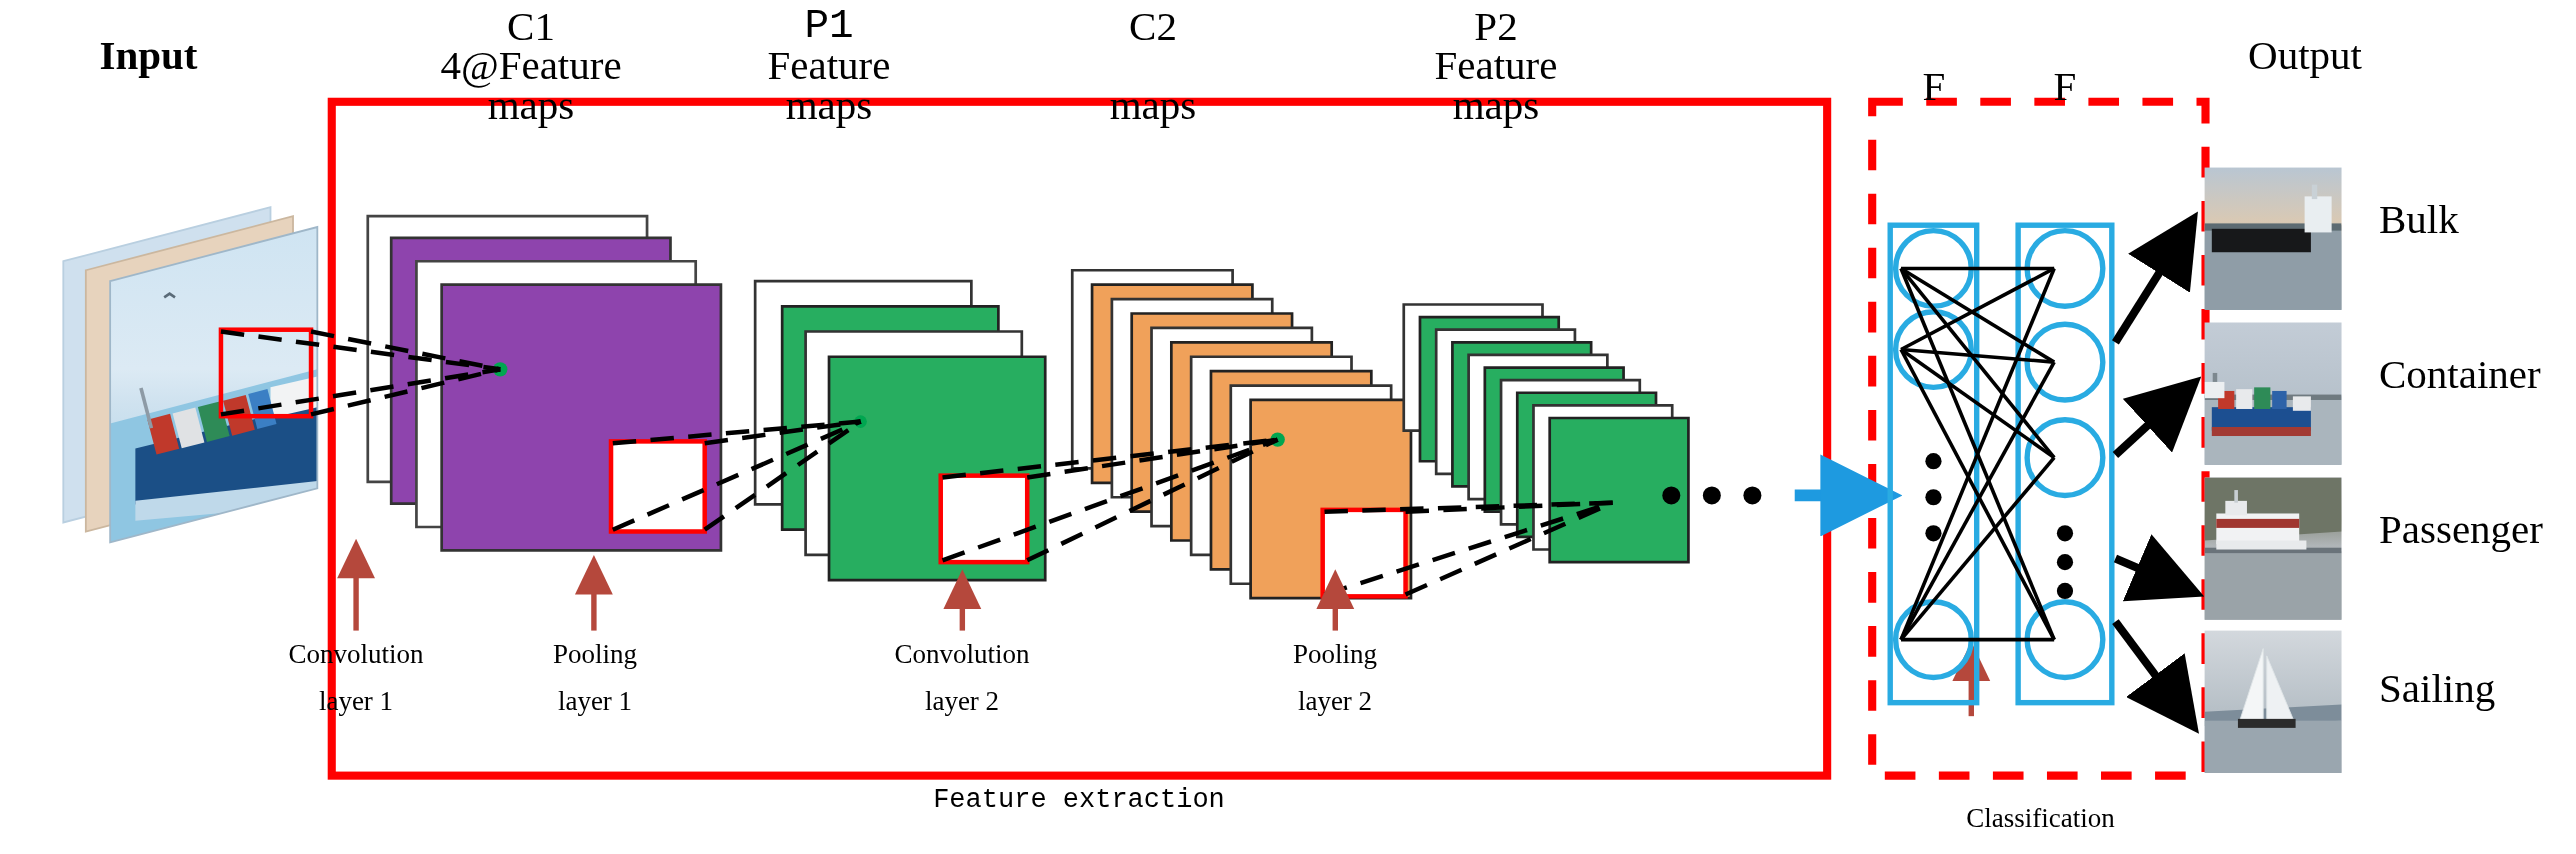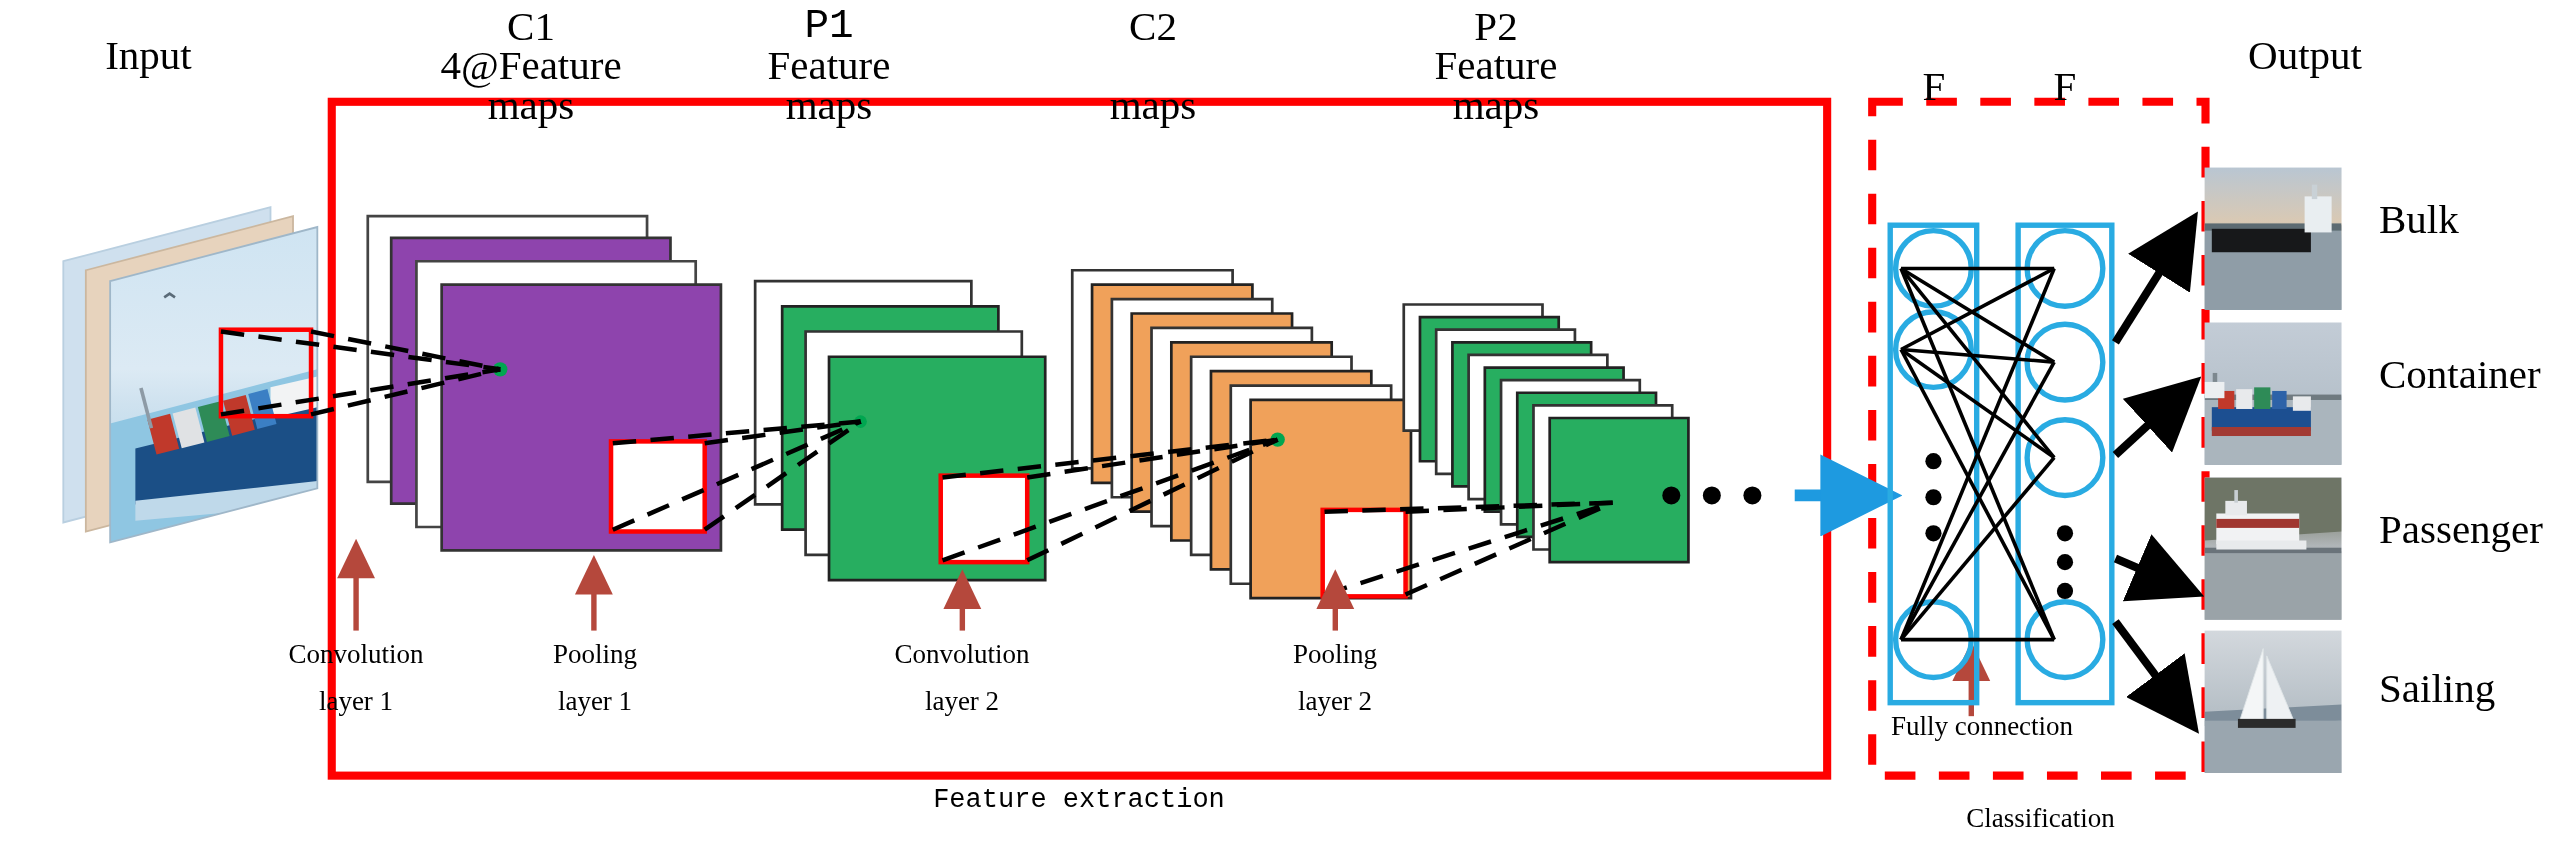--- a/index.html
+++ b/index.html
@@ -312,21 +312,21 @@
     <g clip-path="url(#clipS)">
       <polygon points="2447,790 2599,782 2599,800 2447,806" fill="#7d8d9a"></polygon>
       <rect x="2447" y="800" width="152" height="58" fill="#9aa6af"></rect>
       <path d="M2512,720 L2512,800 L2486,800 Z" fill="#f4f6f7" stroke="#dfe4e7" stroke-width="1"></path>
       <path d="M2516,728 L2546,800 L2516,800 Z" fill="#eef1f3" stroke="#dfe4e7" stroke-width="1"></path>
       <rect x="2484" y="798" width="64" height="10" fill="#2b2b2b"></rect>
     </g>
   </g>
 </svg>
 
-<div class="lbl hdr" style="left:36px;top:34px;width:225px;">Input</div>
+<div class="lbl hdr" style="left:36px;top:34px;width:225px;font-weight:bold;">Input</div>
 
 <div class="lbl hdr" style="left:414px;top:4.5px;width:234px;">C1</div>
 <div class="lbl hdr" style="left:396px;top:44px;width:270px;">4@Feature</div>
 <div class="lbl hdr" style="left:414px;top:84px;width:234px;">maps</div>
 
 <div class="lbl hdr" style="left:712px;top:4.5px;width:234px;font-family:Liberation Mono, monospace;">P1</div>
 <div class="lbl hdr" style="left:712px;top:44px;width:234px;">Feature</div>
 <div class="lbl hdr" style="left:712px;top:84px;width:234px;">maps</div>
 
 <div class="lbl hdr" style="left:1036px;top:4.5px;width:234px;">C2</div>
@@ -346,21 +346,20 @@
 
 <div class="lbl foot" style="left:487px;top:640px;width:216px;">Pooling</div>
 <div class="lbl foot" style="left:487px;top:687px;width:216px;">layer 1</div>
 
 <div class="lbl foot" style="left:818px;top:640px;width:288px;">Convolution</div>
 <div class="lbl foot" style="left:818px;top:687px;width:288px;">layer 2</div>
 
 <div class="lbl foot" style="left:1227px;top:640px;width:216px;">Pooling</div>
 <div class="lbl foot" style="left:1227px;top:687px;width:216px;">layer 2</div>
 
-<div class="lbl foot" style="left:1793px;top:712px;width:378px;">Fully connection</div>
 
 <div class="lbl foot" style="left:881px;top:786px;width:396px;font-family:Liberation Mono, monospace;">Feature extraction</div>
 <div class="lbl foot" style="left:1865px;top:804px;width:351px;">Classification</div>
 
 <div class="lbl outlbl" style="left:2379px;top:198px;width:207px;">Bulk</div>
 <div class="lbl outlbl" style="left:2379px;top:353px;width:207px;">Container</div>
 <div class="lbl outlbl" style="left:2379px;top:508px;width:207px;">Passenger</div>
 <div class="lbl outlbl" style="left:2379px;top:667px;width:207px;">Sailing</div>
 
 </div>

